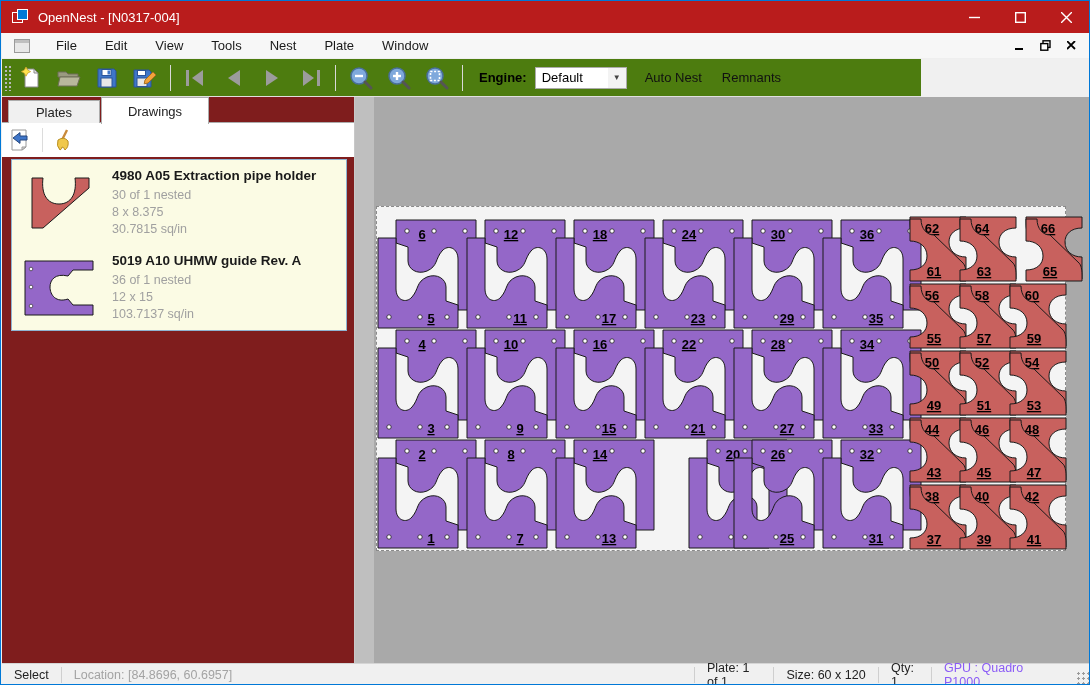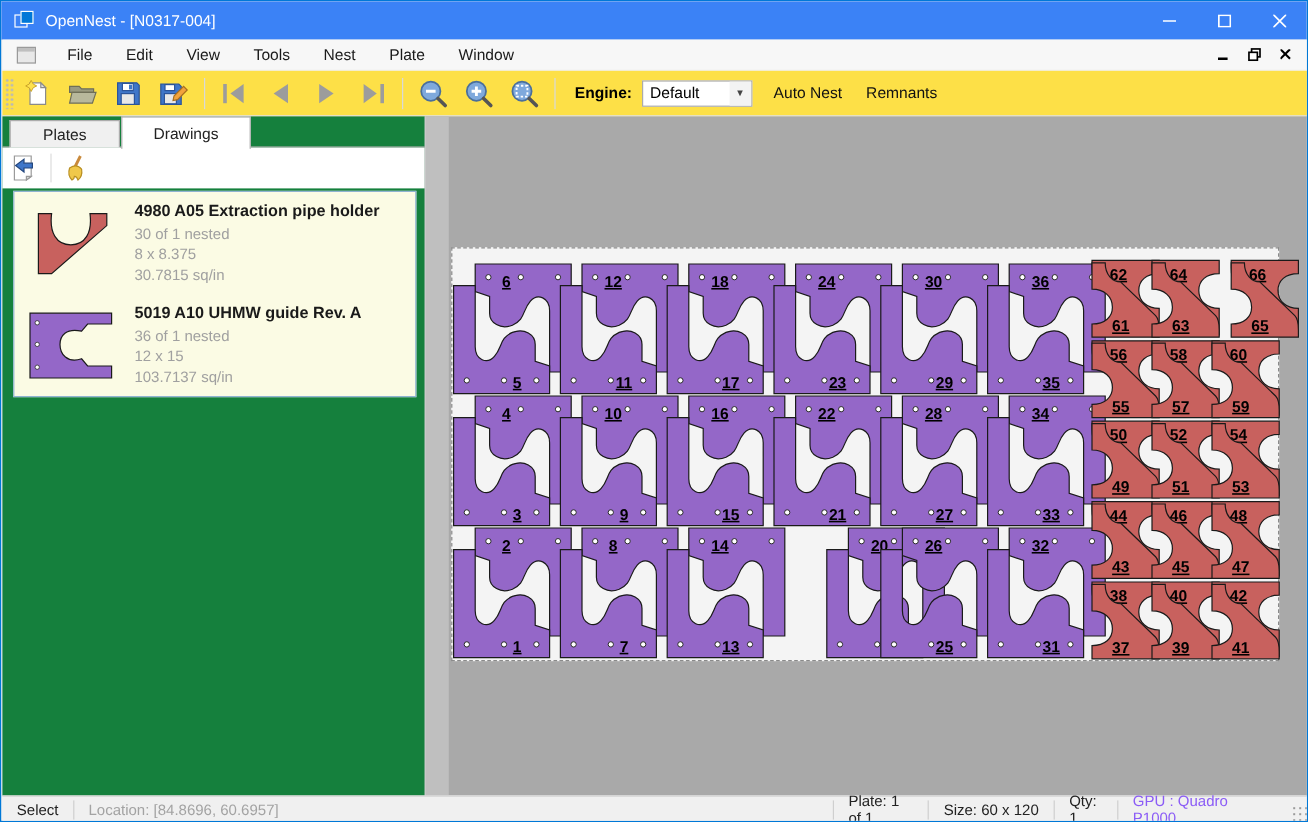--- a/index.html
+++ b/index.html
@@ -1,57 +1,57 @@
 <!DOCTYPE html>
 <html><head>
 <meta charset="utf-8">
 <style>
   * { margin:0; padding:0; box-sizing:border-box; }
   html,body { width:1090px; height:685px; }
   body { font-family:"Liberation Sans", sans-serif; position:relative; overflow:hidden;
          background:#F0F0F0; border:1px solid #0078D7; }
 
   
-  .titlebar { position:absolute; left:0; top:0; width:100%; height:32px; background:#3b82f6;
+  .titlebar { position:absolute; left:0; top:0; width:100%; height:32px; background:#b91c1c;
               display:flex; align-items:center; color:#fff; font-size:13px; }
   .app-icon { width:16px; height:16px; margin:0 10px 0 11px; position:relative; }
   .app-icon .sq1 { position:absolute; left:0; top:3px; width:11px; height:11px; border:1.5px solid #fff; }
   .app-icon .sq2 { position:absolute; left:5px; top:0; width:11px; height:11px; border:1.5px solid #fff; background:#0078D7; }
   .win-controls { margin-left:auto; display:flex; height:100%; }
   .win-btn { width:46px; height:100%; display:flex; align-items:center; justify-content:center;
              color:#fff; font-size:13px; font-family:"DejaVu Sans", sans-serif; }
   .win-btn svg { display:block; }
 
   
   .menubar { position:absolute; left:1px; top:32px; width:1088px; height:26px; background:#F7F7F7;
              display:flex; align-items:center; font-size:13px; color:#1a1a1a; border-bottom:1px solid #EFEFEF;}
   .mdi-icon { width:16px; height:14px; background:#E8E8E8; border:1px solid #9a9a9a; margin:0 12px 0 12px; position:relative; }
   .mdi-icon::before { content:""; position:absolute; left:0; top:0; right:0; height:3px; background:#BFBFBF; }
   .menu-item { padding:4px 14px; }
   .mdi-controls { margin-left:auto; display:flex; align-items:center; gap:4px; padding-right:8px; color:#000; }
   .mdi-btn { width:22px; height:18px; display:flex; align-items:center; justify-content:center;
              font-size:11px; font-weight:bold; font-family:"DejaVu Sans", sans-serif; }
 
   
-  .toolbar { position:absolute; left:1px; top:58px; width:1088px; height:38px; background:#fde047;
+  .toolbar { position:absolute; left:1px; top:58px; width:919px; height:38px; background:#4d7c0f;
              display:flex; align-items:center; border-bottom:1px solid #E0E0E0; }
   .grip { width:8px; height:26px; margin-left:2px;
           background-image:radial-gradient(#b9b9b9 1px, transparent 1.2px);
           background-size:4px 4px; }
   .tbtn { width:38px; height:32px; display:flex; align-items:center; justify-content:center; }
   .tsep { width:1px; height:26px; background:#D9D9D9; margin:0 6px; }
   .engine-label { font-weight:bold; font-size:13px; margin:0 8px 0 10px; }
   .combo { width:92px; height:22px; background:#fff; border:1px solid #ABABAB; font-size:13px;
            display:flex; align-items:center; padding-left:6px; position:relative; }
   .combo .arrow { position:absolute; right:0; top:0; width:18px; height:20px; display:flex;
                   align-items:center; justify-content:center; font-size:8px; color:#444; background:#F3F3F3; }
   .tool-text { font-size:13px; padding:6px 10px; color:#111; }
 
   
-  .left-panel { position:absolute; left:1px; top:96px; width:352px; height:566px; background:#15803d; }
+  .left-panel { position:absolute; left:1px; top:96px; width:352px; height:566px; background:#7f1d1d; }
   .tabstrip { position:absolute; left:0; top:0; width:100%; height:26px; }
   .tab { position:absolute; top:3px; height:23px; font-size:13px; display:flex; align-items:center;
          justify-content:center; border:1px solid #ACACAC; border-bottom:none; background:#F0F0F0; color:#222; }
   .tab.active { top:0; height:27px; background:#fff; z-index:2; }
   .tabstrip .baseline { position:absolute; left:0; right:0; top:25px; height:1px; background:#ACACAC; }
   .panel-toolbar { position:absolute; left:0; top:26px; width:100%; height:34px; background:#fff;
                    display:flex; align-items:center; }
   .ptbtn { width:36px; height:30px; display:flex; align-items:center; justify-content:center; }
   .psep { width:1px; height:24px; background:#DCDCDC; margin:0 4px; }
   .draw-list { position:absolute; left:9px; top:62px; width:336px; height:172px;

